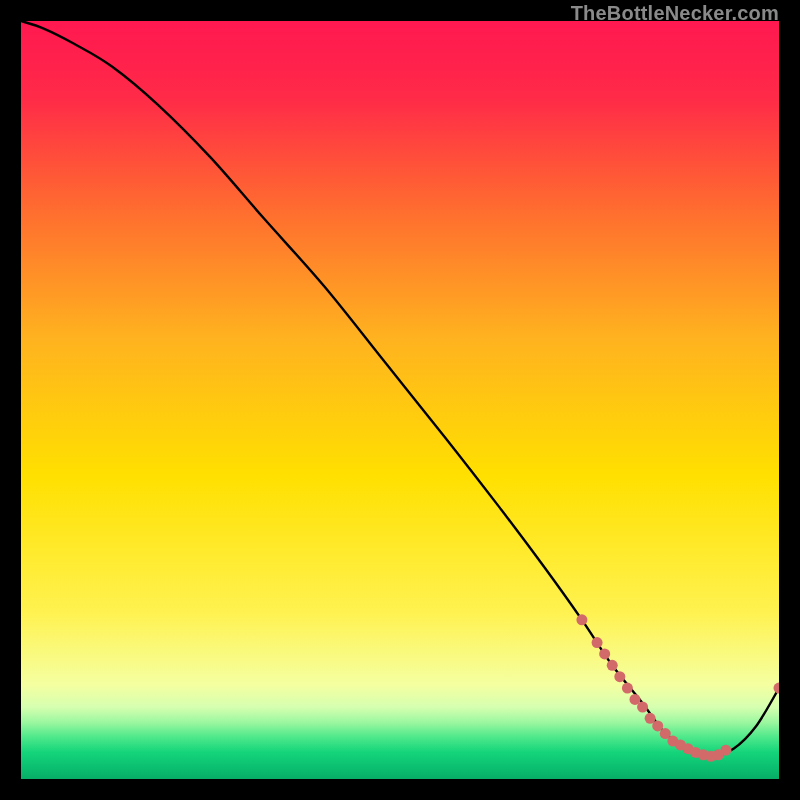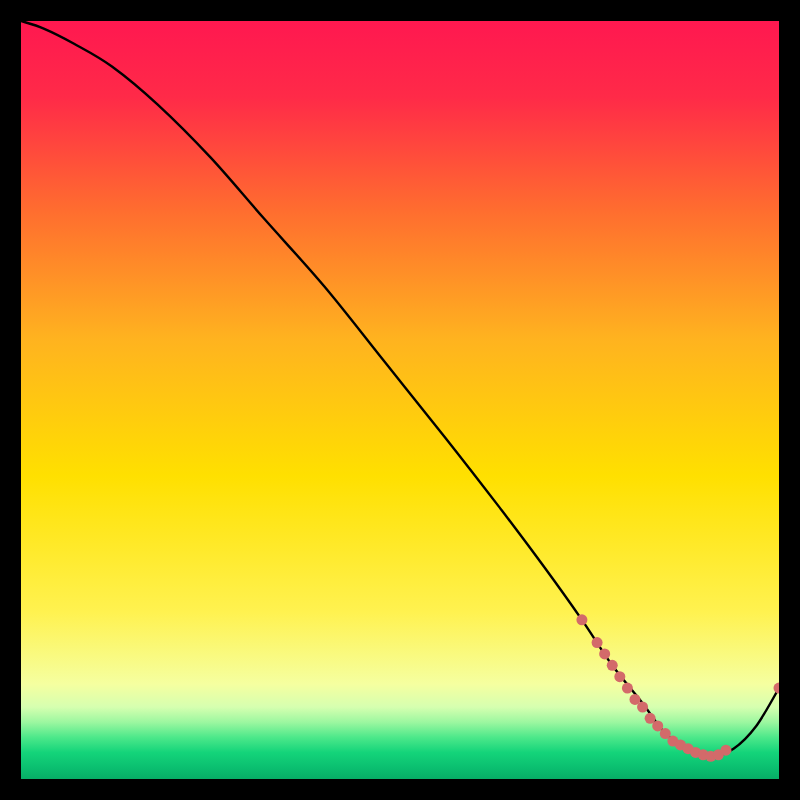--- a/index.html
+++ b/index.html
@@ -31,20 +31,21 @@
     font-size: 20px;
     font-weight: 600;
     color: #8a8a8a;
     letter-spacing: 0.2px;
   }
 </style>
 </head>
 <body>
 
 <div class="stage">
+  <div class="watermark">TheBottleNecker.com</div>
   <svg class="plot" viewBox="0 0 758 758" preserveAspectRatio="none">
     <defs>
       <linearGradient id="bg-grad" x1="0" y1="0" x2="0" y2="1">
 
         <stop offset="0.00" stop-color="#ff1850"></stop>
         <stop offset="0.10" stop-color="#ff2a48"></stop>
         <stop offset="0.25" stop-color="#ff6d2f"></stop>
         <stop offset="0.42" stop-color="#ffb31f"></stop>
         <stop offset="0.60" stop-color="#ffe000"></stop>
         <stop offset="0.78" stop-color="#fff250"></stop>

